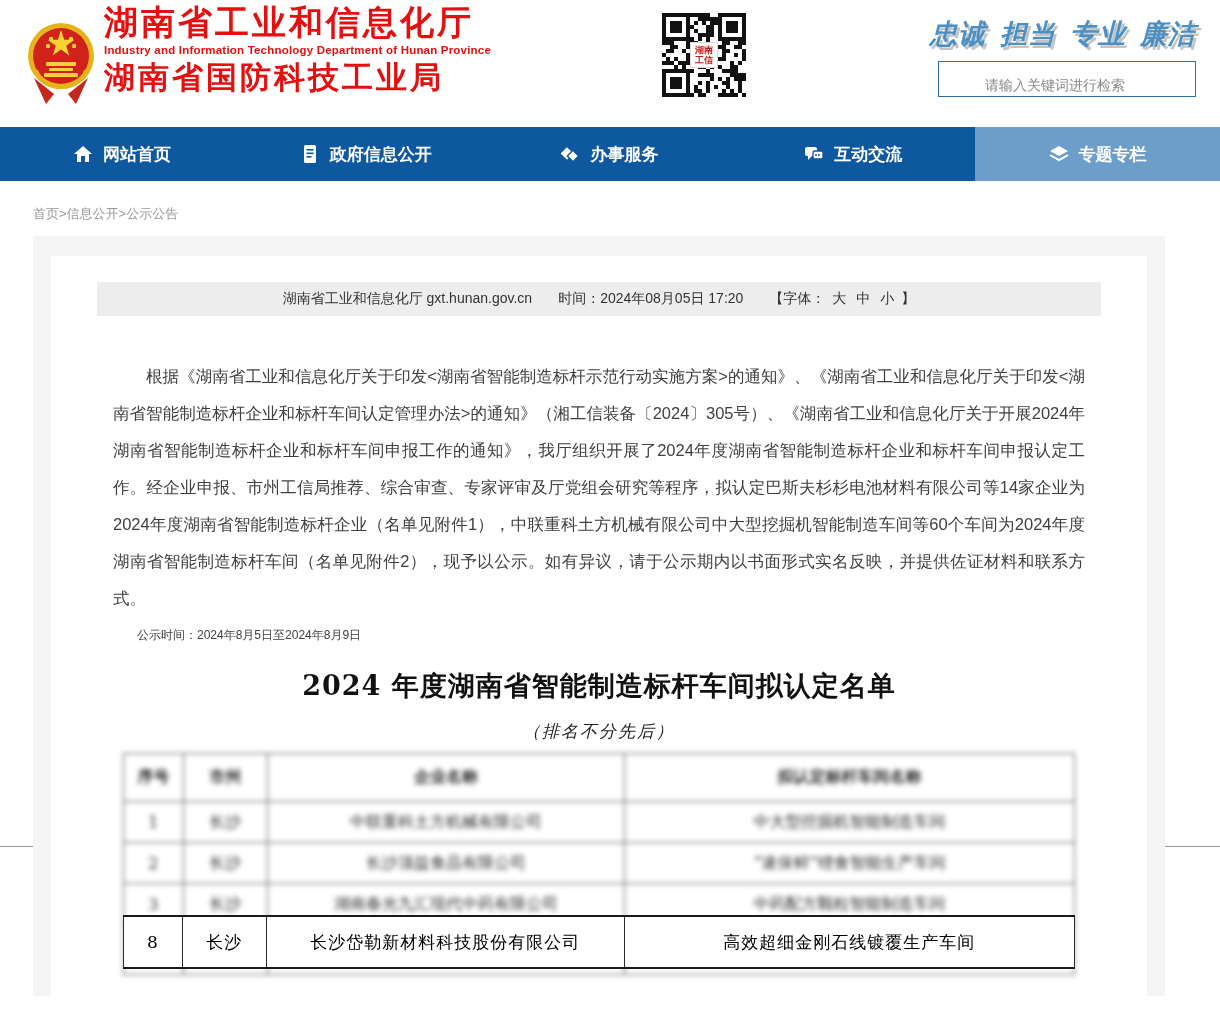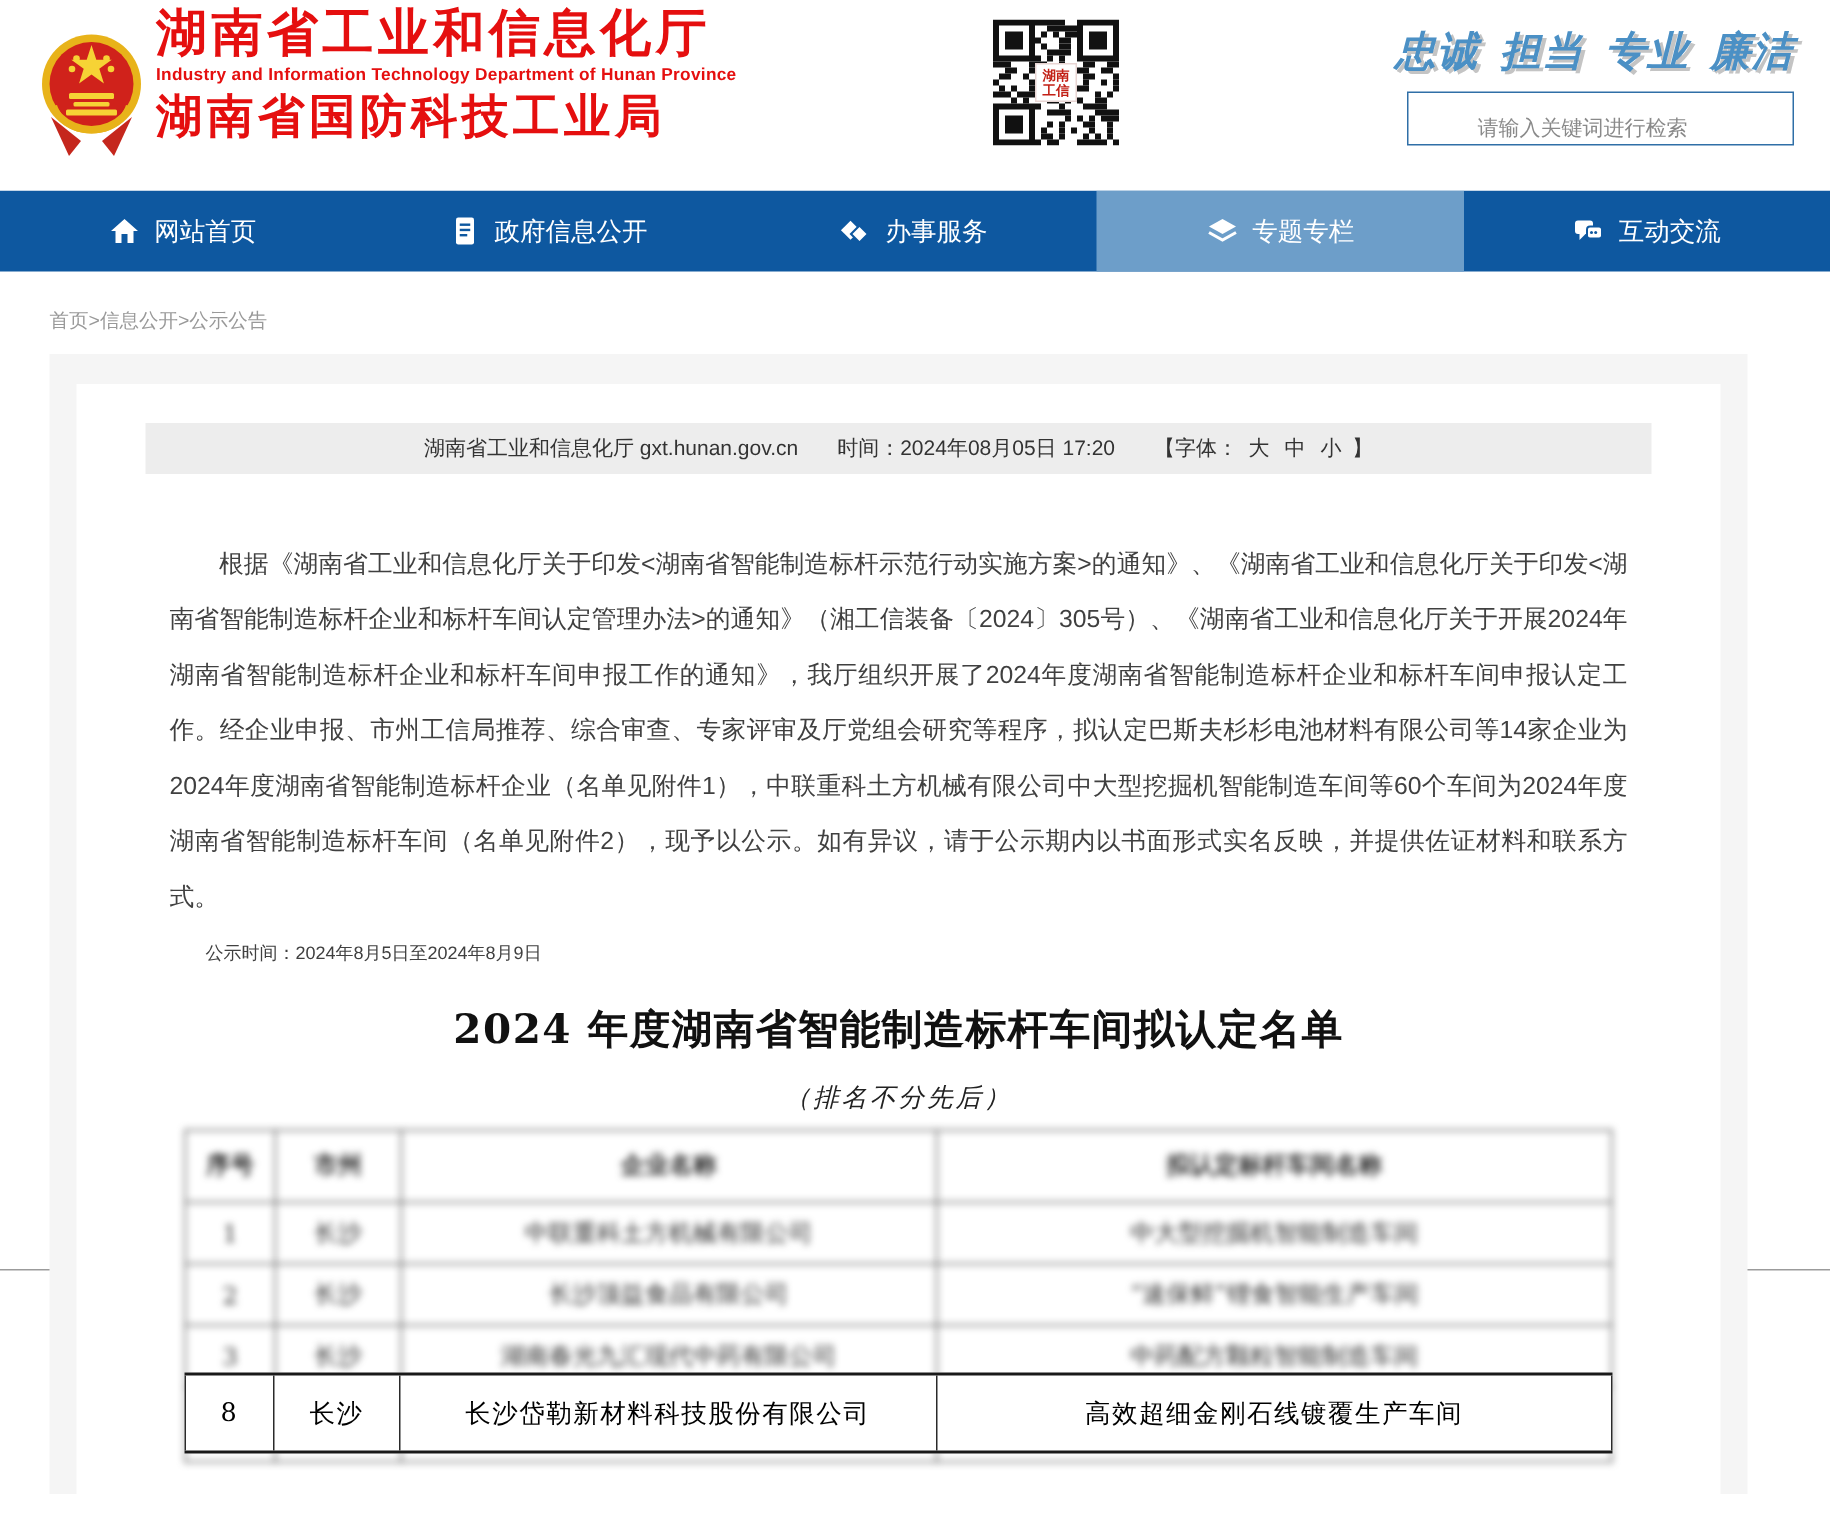--- a/index.html
+++ b/index.html
@@ -31,21 +31,21 @@
   .search-input{
     width:258px;height:36px;border:1px solid #2f6fa7;background:#fff;
     font-size:14px;color:#555;padding:12px 10px 0 46px;box-sizing:border-box;outline:none;
     font-family:"Liberation Sans","DejaVu Sans",sans-serif;
   }
   .search-input::placeholder{color:#8a8a8a;}
   
   .main-nav{height:54px;background:#0e58a0;display:flex;}
   .nav-item{
     flex:1;display:flex;align-items:center;justify-content:center;gap:10px;
-    color:#fff;font-size:17px;cursor:pointer;
+    color:#fff;font-size:17px;cursor:pointer;font-weight:bold;
   }
   .nav-item.highlight{flex:0 0 245px;background:#6d9ec9;}
   .nav-ico{width:20px;height:20px;display:inline-block;}
   
   .breadcrumb{margin:24px 0 0 33px;font-size:13px;color:#999;}
   
   .page-line{position:absolute;left:0;top:846px;width:1220px;height:1px;background:#9b9b9b;z-index:0;}
   
   .outer-panel{
     position:relative;z-index:1;margin:13px 0 0 33px;width:1132px;background:#f5f5f5;
@@ -305,36 +305,36 @@
       </svg>
     <span>政府信息公开</span>
   </div>
   <div class="nav-item">
     <svg class="nav-ico" viewBox="0 0 20 20">
         <rect x="2.5" y="5" width="9" height="9" transform="rotate(45 7 9.5)" fill="#fff"></rect>
         <rect x="9" y="8" width="8" height="8" transform="rotate(45 13 12)" fill="#fff" stroke="#0e58a0" stroke-width="1.4"></rect>
       </svg>
     <span>办事服务</span>
   </div>
-  <div class="nav-item highlight">
-    <svg class="nav-ico" viewBox="0 0 20 20">
-        <path d="M10 2 L19 7 L10 12 L1 7 Z" fill="#fff"></path>
-        <path d="M1 11 L10 16 L19 11" fill="none" stroke="#fff" stroke-width="2"></path>
-      </svg>
-    <span>专题专栏</span>
-  </div>
   <div class="nav-item">
     <svg class="nav-ico" viewBox="0 0 20 20">
         <rect x="1" y="3" width="12" height="9" rx="2" fill="#fff"></rect>
         <path d="M4 12 L4 16 L8 12 Z" fill="#fff"></path>
         <rect x="9" y="7" width="10" height="8" rx="2" fill="#fff" stroke="#0e58a0" stroke-width="1.3"></rect>
         <circle cx="12" cy="11" r="1" fill="#0e58a0"></circle>
         <circle cx="14.8" cy="11" r="1" fill="#0e58a0"></circle>
       </svg>
     <span>互动交流</span>
+  </div>
+  <div class="nav-item highlight">
+    <svg class="nav-ico" viewBox="0 0 20 20">
+        <path d="M10 2 L19 7 L10 12 L1 7 Z" fill="#fff"></path>
+        <path d="M1 11 L10 16 L19 11" fill="none" stroke="#fff" stroke-width="2"></path>
+      </svg>
+    <span>专题专栏</span>
   </div>
 </div>
 
 <div class="page-line"></div>
 
 <div class="breadcrumb">首页&gt;信息公开&gt;公示公告</div>
 
 <div class="outer-panel">
   <div class="white-card">
 

